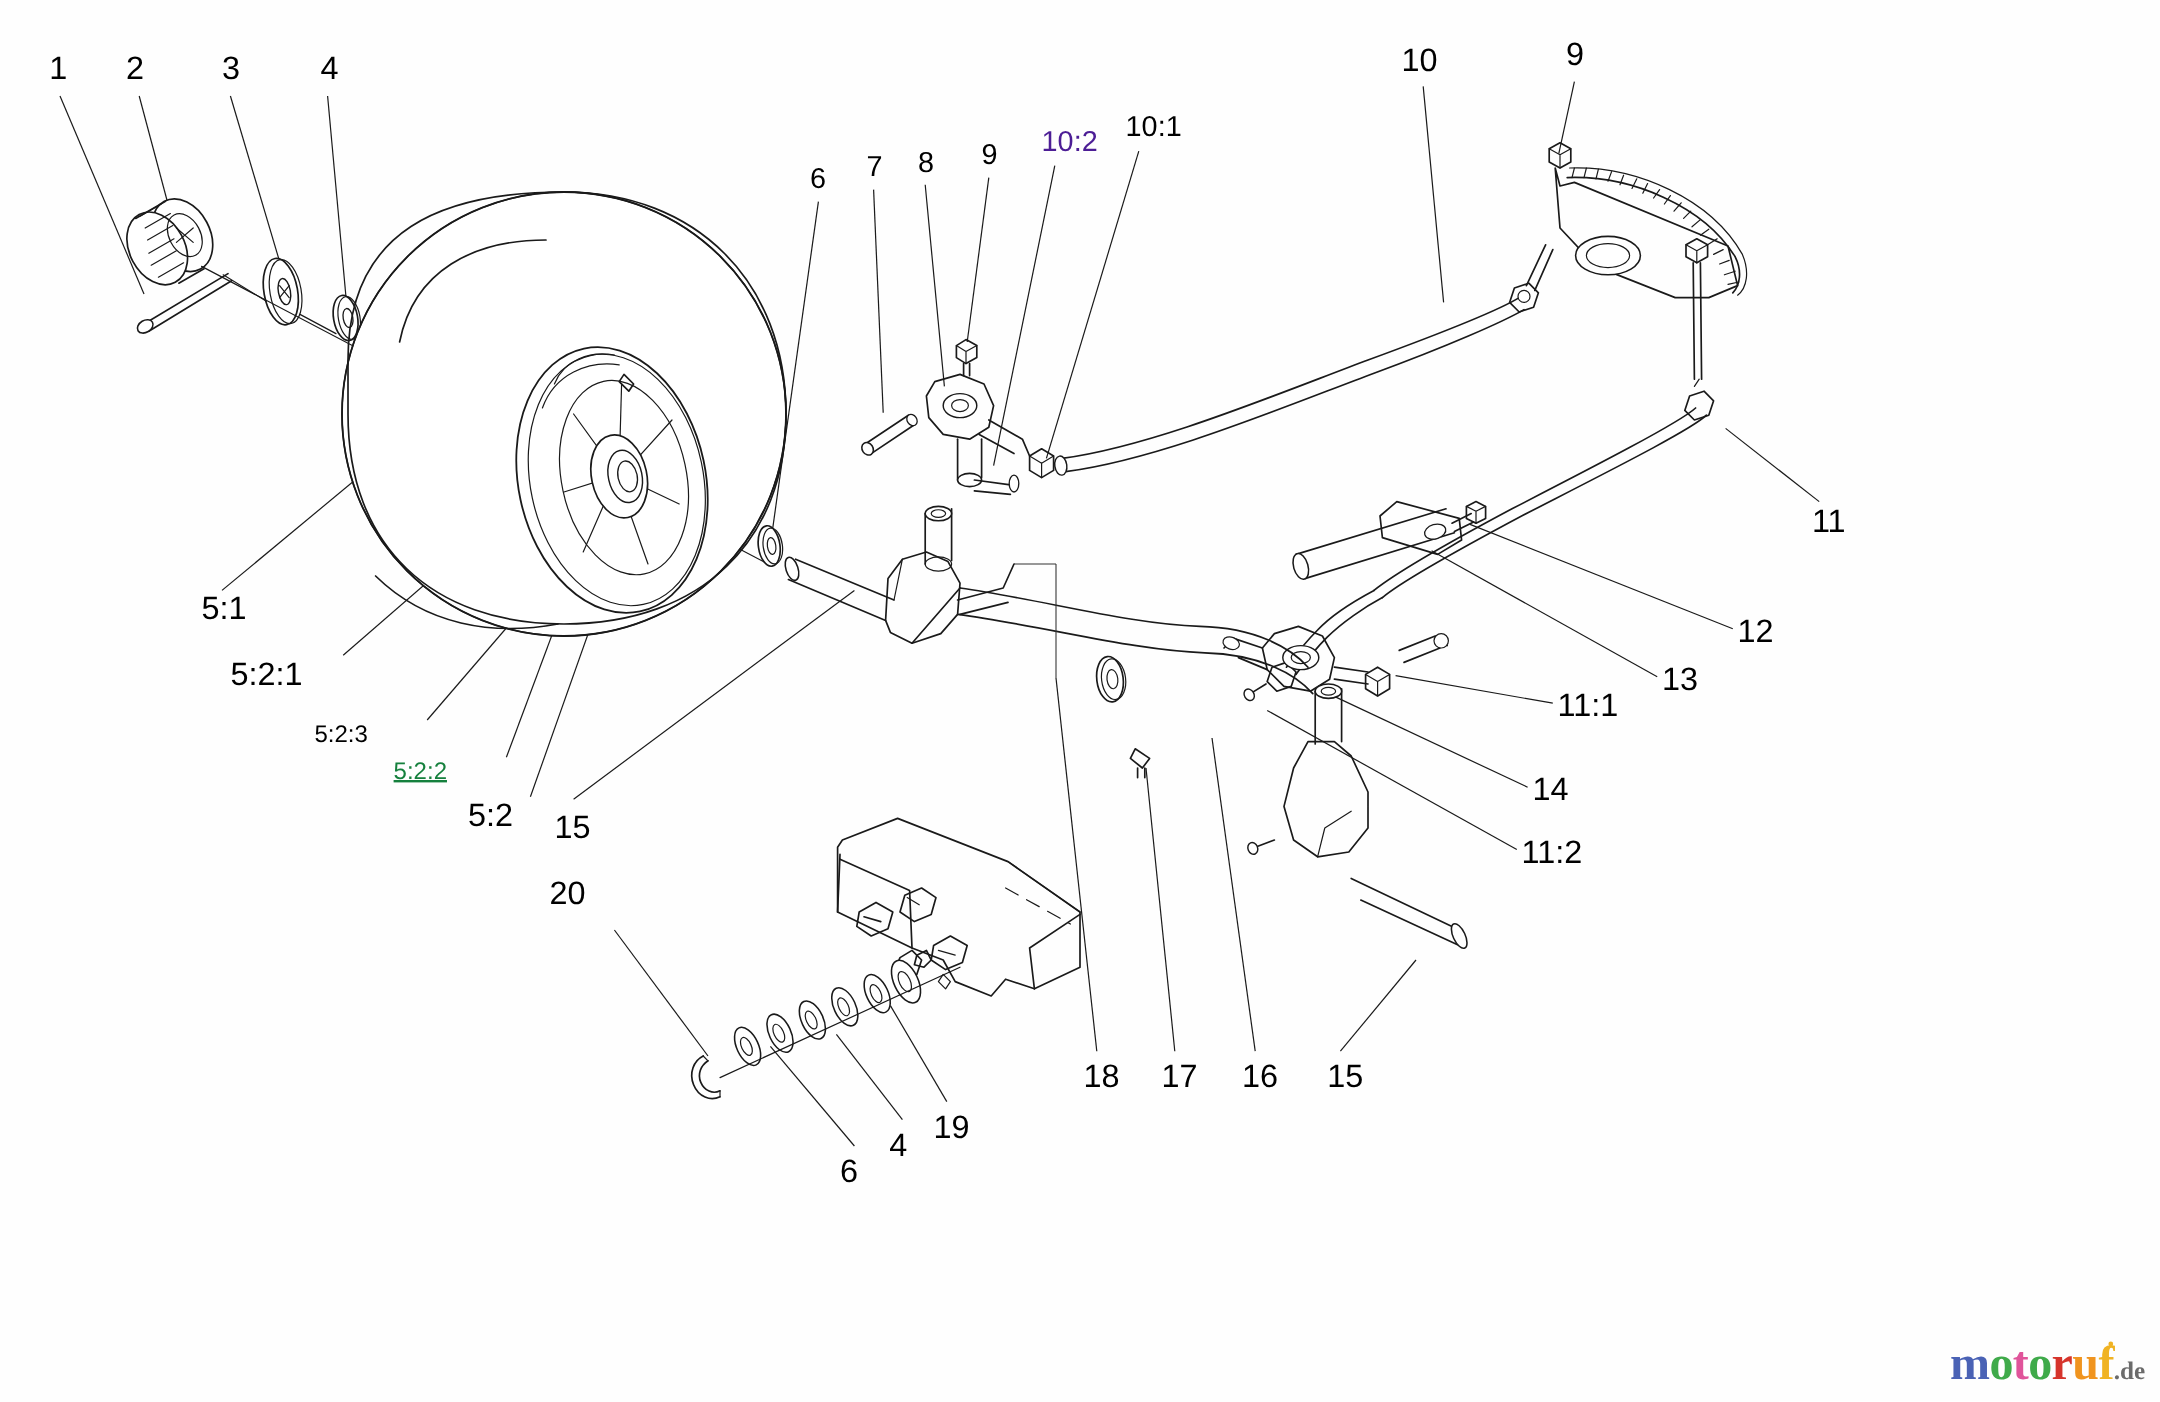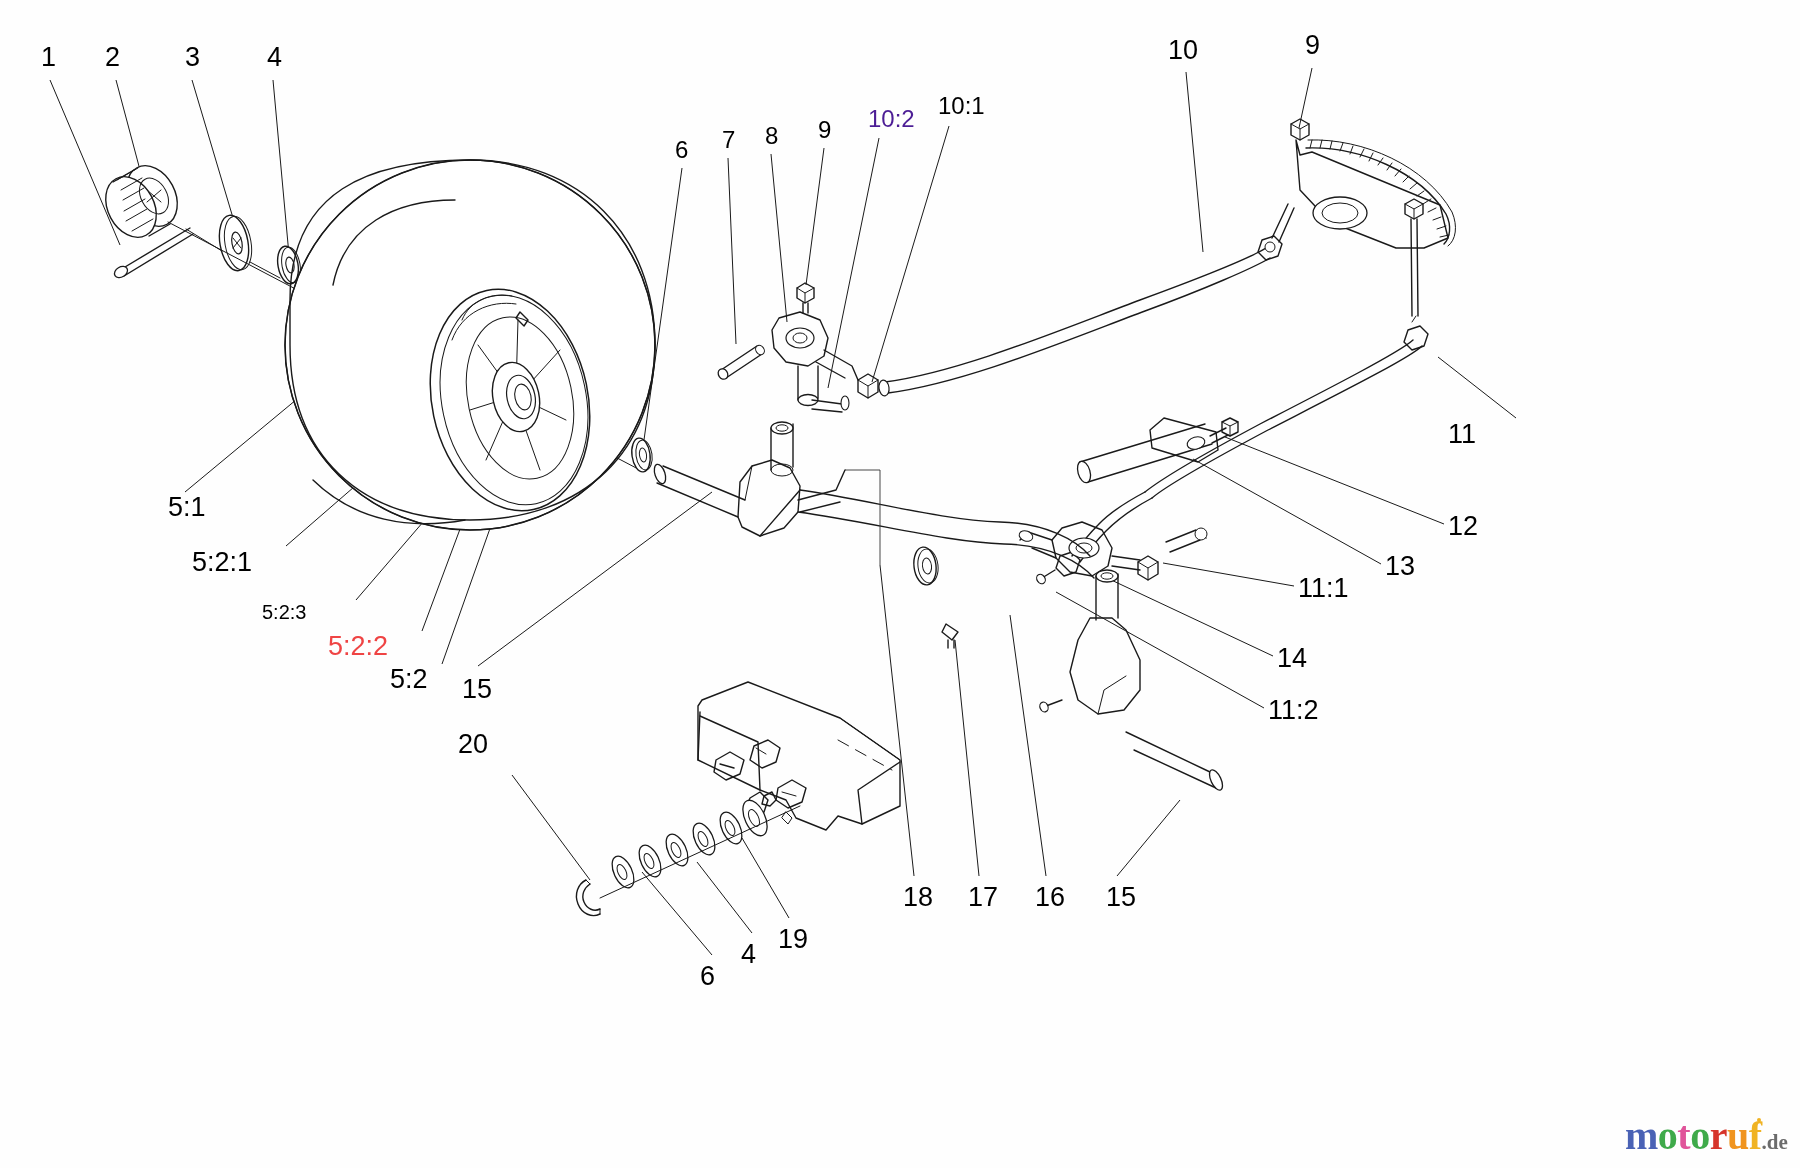--- a/index.html
+++ b/index.html
@@ -428,30 +428,30 @@
       <div class="callout-label" style="left: 185px; top: 44px; font-size: 27px; color: rgb(0, 0, 0);">3</div>
       <div class="callout-label" style="left: 267px; top: 44px; font-size: 27px; color: rgb(0, 0, 0);">4</div>
       <div class="callout-label" style="left: 675px; top: 138px; font-size: 24px; color: rgb(0, 0, 0);">6</div>
       <div class="callout-label" style="left: 722px; top: 128px; font-size: 24px; color: rgb(0, 0, 0);">7</div>
       <div class="callout-label" style="left: 765px; top: 124px; font-size: 24px; color: rgb(0, 0, 0);">8</div>
       <div class="callout-label" style="left: 818px; top: 118px; font-size: 24px; color: rgb(0, 0, 0);">9</div>
       <div class="callout-label" style="left: 868px; top: 107px; font-size: 24px; color: #4c1d95;">10:2</div>
       <div class="callout-label" style="left: 938px; top: 94px; font-size: 24px; color: rgb(0, 0, 0);">10:1</div>
       <div class="callout-label" style="left: 1168px; top: 37px; font-size: 27px; color: rgb(0, 0, 0);">10</div>
       <div class="callout-label" style="left: 1305px; top: 32px; font-size: 27px; color: rgb(0, 0, 0);">9</div>
-      <div class="callout-label" style="left: 1448px; top: 421px; font-size: 27px; color: rgb(0, 0, 0);">11</div>
+      <div class="callout-label" style="left: 1510px; top: 421px; font-size: 27px; color: rgb(0, 0, 0);">11</div>
       <div class="callout-label" style="left: 1448px; top: 513px; font-size: 27px; color: rgb(0, 0, 0);">12</div>
       <div class="callout-label" style="left: 1385px; top: 553px; font-size: 27px; color: rgb(0, 0, 0);">13</div>
       <div class="callout-label" style="left: 1298px; top: 575px; font-size: 27px; color: rgb(0, 0, 0);">11:1</div>
       <div class="callout-label" style="left: 1277px; top: 645px; font-size: 27px; color: rgb(0, 0, 0);">14</div>
       <div class="callout-label" style="left: 1268px; top: 697px; font-size: 27px; color: rgb(0, 0, 0);">11:2</div>
       <div class="callout-label" style="left: 140px; top: 494px; font-size: 27px; color: rgb(0, 0, 0); margin-left: 28px;">5:1</div>
       <div class="callout-label" style="left: 192px; top: 549px; font-size: 27px; color: rgb(0, 0, 0);">5:2:1</div>
       <div class="callout-label" style="left: 262px; top: 602px; font-size: 20px; color: rgb(0, 0, 0);">5:2:3</div>
-      <div class="callout-label" style="left: 328px; top: 633px; font-size: 27px; color: #ef4444;">5:2:2</div>
+      <div class="callout-label" style="left: 328px; top: 633px; font-size: 20px; color: #15803d; text-decoration: underline;">5:2:2</div>
       <div class="callout-label" style="left: 390px; top: 666px; font-size: 27px; color: rgb(0, 0, 0);">5:2</div>
       <div class="callout-label" style="left: 462px; top: 676px; font-size: 27px; color: rgb(0, 0, 0);">15</div>
       <div class="callout-label" style="left: 458px; top: 731px; font-size: 27px; color: rgb(0, 0, 0);">20</div>
       <div class="callout-label" style="left: 700px; top: 963px; font-size: 27px; color: rgb(0, 0, 0);">6</div>
       <div class="callout-label" style="left: 741px; top: 941px; font-size: 27px; color: rgb(0, 0, 0);">4</div>
       <div class="callout-label" style="left: 778px; top: 926px; font-size: 27px; color: rgb(0, 0, 0);">19</div>
       <div class="callout-label" style="left: 903px; top: 884px; font-size: 27px; color: rgb(0, 0, 0);">18</div>
       <div class="callout-label" style="left: 968px; top: 884px; font-size: 27px; color: rgb(0, 0, 0);">17</div>
       <div class="callout-label" style="left: 1035px; top: 884px; font-size: 27px; color: rgb(0, 0, 0);">16</div>
       <div class="callout-label" style="left: 1106px; top: 884px; font-size: 27px; color: rgb(0, 0, 0);">15</div>

